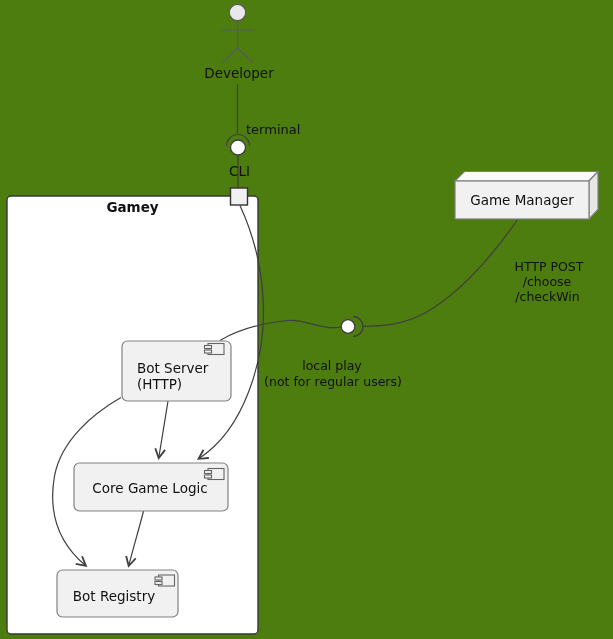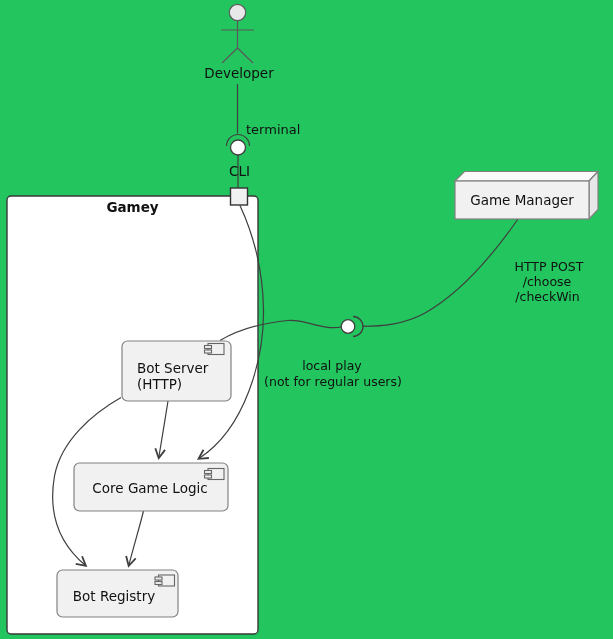--- a/index.html
+++ b/index.html
@@ -1,17 +1,17 @@
 <!DOCTYPE html>
 <html><head>
 <meta charset="utf-8">
 <style>
   html,body { margin:0; padding:0; background:#ffffff; }
   #canvas {
-    position:relative; width:613px; height:639px; background:#22c55e;
+    position:relative; width:613px; height:639px; background:#4d7c0f;
     font-family:"DejaVu Sans", sans-serif; overflow:hidden;text-align:center;
   }
   svg text {
     font-family:"DejaVu Sans", sans-serif;
     fill:#111111;
   }
   .t-name   { font-size:13.5px; }
   .t-bold   { font-size:13.5px; font-weight:bold; }
   .t-edge   { font-size:12.5px; }
   .t-iface  { font-size:13px; }

